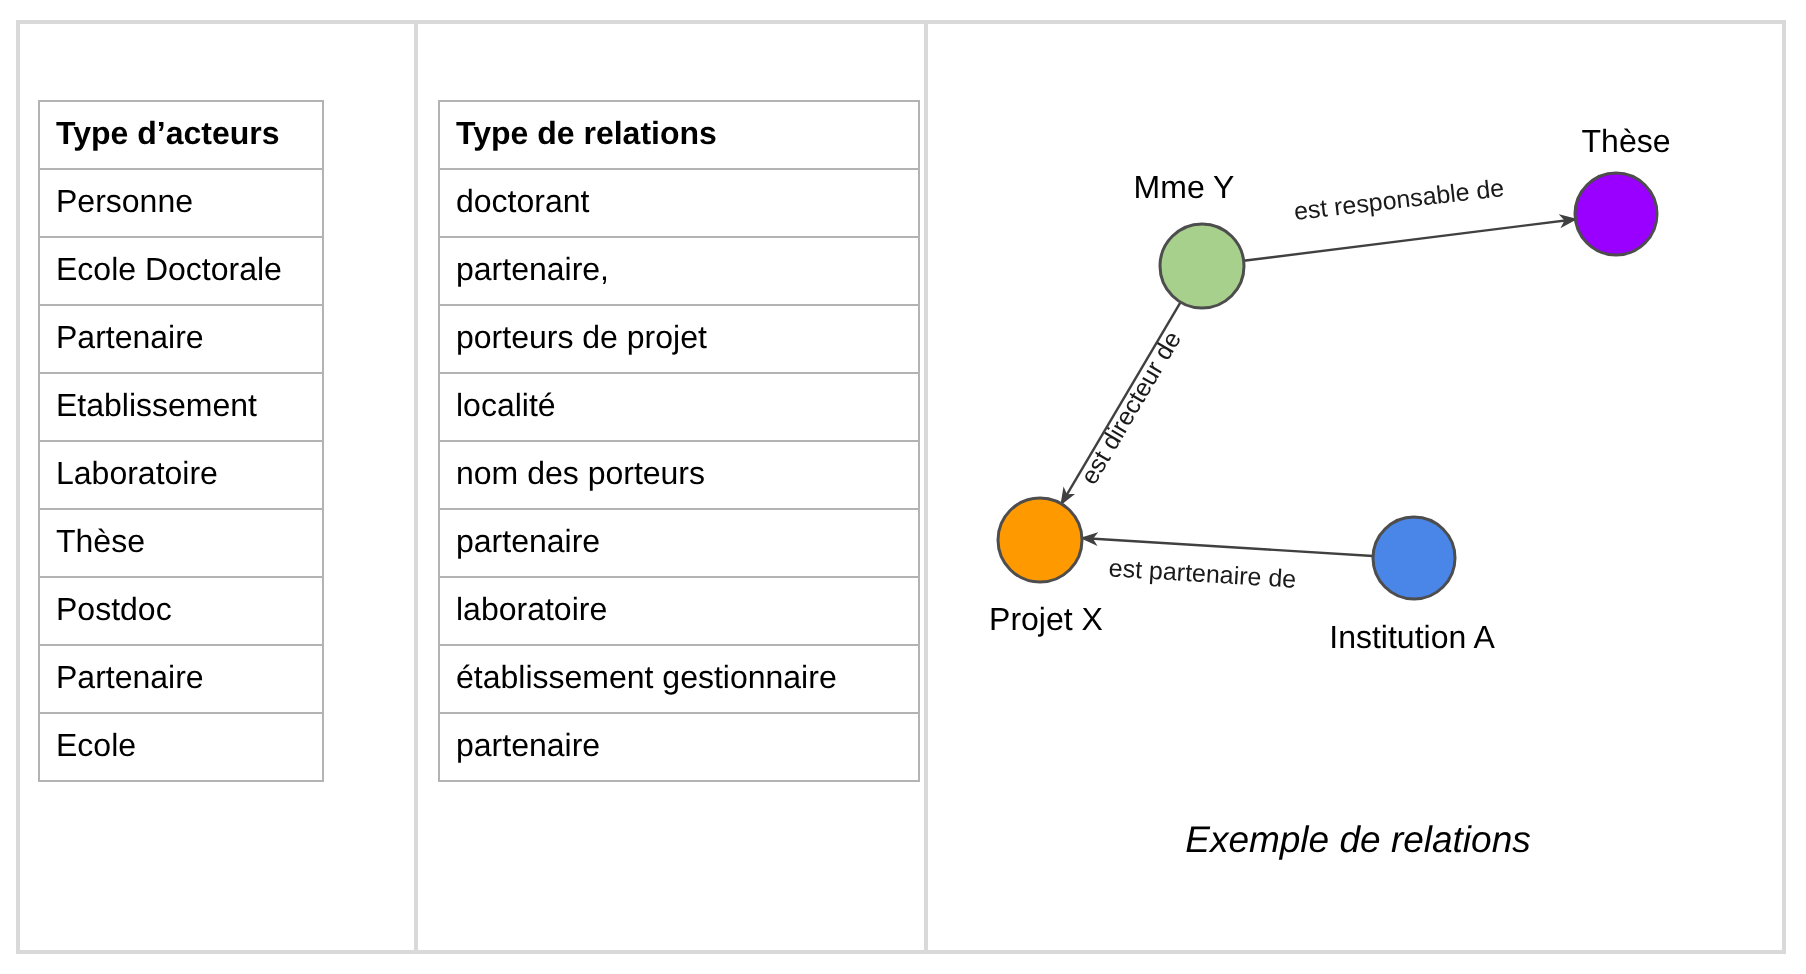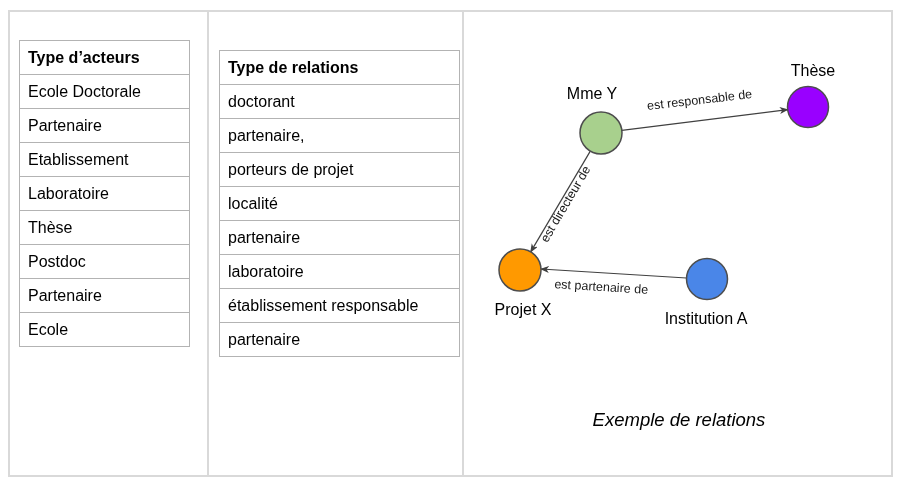--- a/index.html
+++ b/index.html
@@ -32,21 +32,21 @@
   table.data-table th, table.data-table td {
     border: 1px solid #b3b3b3;
     height: 34px;
     padding: 0 8px;
     text-align: left;
     vertical-align: middle;
     white-space: nowrap;
     font-size: 16px;
   }
   table.data-table th { font-weight: bold; }
-  #actors-table    { left: 19px;  top: 40px; width: 171px; }
+  #actors-table    { left: 19px;  top: 50px; width: 143px; }
   #relations-table { left: 219px; top: 50px; width: 241px; padding-left: 38px; }
 
   #diagram-svg { position: absolute; left: 465px; top: 10px; }
   .node-circle { stroke: #4d4d4d; stroke-width: 1.5; }
   .edge-line { stroke: #404040; stroke-width: 1.2; fill: none; }
   .node-label { font-family: "Liberation Sans", sans-serif; font-size: 16px; fill: #000000; text-anchor: middle; }
   .edge-label { font-family: "Liberation Sans", sans-serif; font-size: 12.5px; fill: #1a1a1a; text-anchor: middle; }
   .caption-label { font-family: "Liberation Sans", sans-serif; font-size: 18.5px; font-style: italic; fill: #000000; text-anchor: middle; }
 </style>
 </head>
@@ -56,20 +56,23 @@
   <div class="panel panel-1"></div>
   <div class="panel panel-2"></div>
   <div class="panel panel-3"></div>
 </div>
 
 <table class="data-table" id="actors-table">
   <tbody>
       <tr>
     <th>Type d’acteurs</th>
   </tr>
+  <tr>
+        <td>Personne</td>
+      </tr>
   <tr>
         <td>Ecole Doctorale</td>
       </tr>
   <tr>
         <td>Partenaire</td>
       </tr>
   <tr>
         <td>Etablissement</td>
       </tr>
   <tr>
@@ -101,27 +104,30 @@
   <tr>
         <td>partenaire,</td>
       </tr>
   <tr>
         <td>porteurs de projet</td>
       </tr>
   <tr>
         <td>localité</td>
       </tr>
   <tr>
+        <td>nom des porteurs</td>
+      </tr>
+  <tr>
         <td>partenaire</td>
       </tr>
   <tr>
         <td>laboratoire</td>
       </tr>
   <tr>
-        <td>établissement responsable</td>
+        <td>établissement gestionnaire</td>
       </tr>
   <tr>
         <td>partenaire</td>
       </tr>
 </tbody>
   </table>
 
 <svg id="diagram-svg" width="428" height="467" viewBox="0 0 428 467" xmlns="http://www.w3.org/2000/svg">
   <defs>
     <marker id="arrowhead" markerWidth="9" markerHeight="8" refX="8" refY="3.5" orient="auto" markerUnits="userSpaceOnUse">

